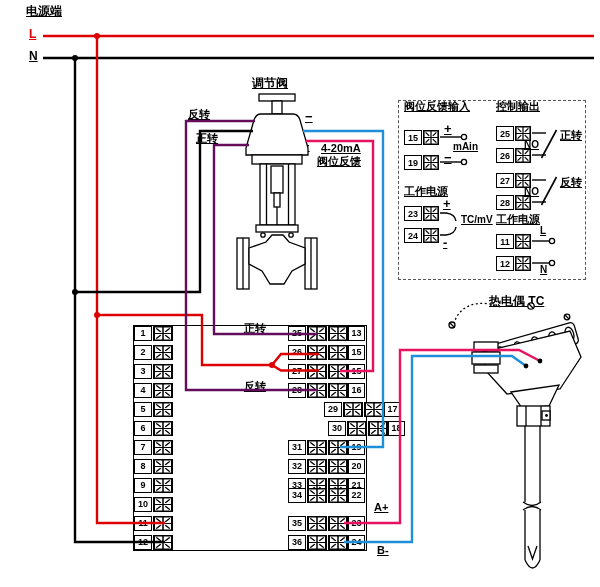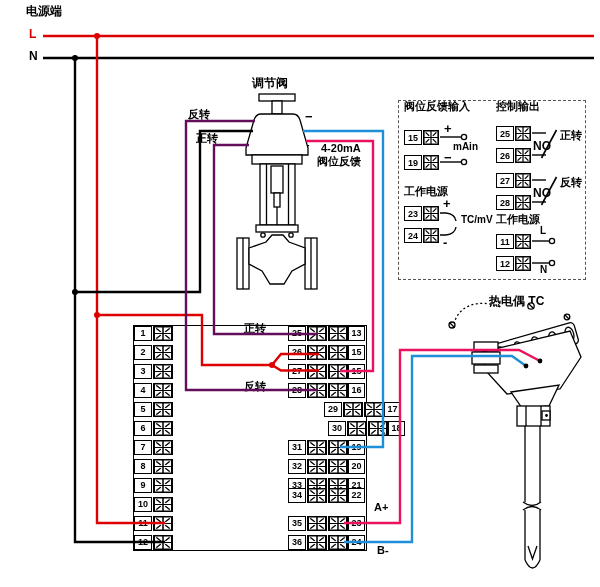--- a/index.html
+++ b/index.html
@@ -1,23 +1,23 @@
 <!DOCTYPE html>
 <html><head>
 <meta charset="utf-8">
 <style>
   html,body{margin:0;padding:0;background:#fff;}
   .stage{position:relative;width:600px;height:587px;background:#fff;overflow:hidden;
          font-family:"Liberation Sans","DejaVu Sans",sans-serif;
          --c-red:#dd0000;--c-pink:#e8125f;--c-blue:#1e8fd8;--c-purple:#640d5a;--c-black:#000000;}
-  .lbl{position:absolute;color:#000;font-weight:bold;font-size:11px;line-height:1.05;white-space:nowrap;}
+  .lbl{position:absolute;color:#000;font-weight:bold;font-size:11px;line-height:1.05;white-space:nowrap;text-decoration:underline;}
   .lbl.big{font-size:12px;}
   .lbl.sign{font-size:13px;}
   .lbl.mid{font-size:10px;}
-  .lbl.small{font-size:12px;margin-left:9px;}
+  .lbl.small{font-size:10px;}
   .lbl.red{color:var(--c-red);}
   #main-block-rect{position:absolute;left:133px;top:325px;width:234px;height:226px;
          border:1.6px solid #000;box-sizing:border-box;background:#fff;}
   #dashed-panel{position:absolute;left:398px;top:100px;width:188px;height:180px;
          border:1.6px dashed #555;box-sizing:border-box;}
   .trow,.prow{position:absolute;display:flex;align-items:center;height:15px;}
   .tnum{box-sizing:border-box;height:15px;border:1.5px solid #000;background:#fff;
         font-size:9px;font-weight:bold;display:flex;align-items:center;justify-content:center;
         font-family:"Liberation Sans",sans-serif;}
   .w18{width:18px;} .w17{width:17px;}

